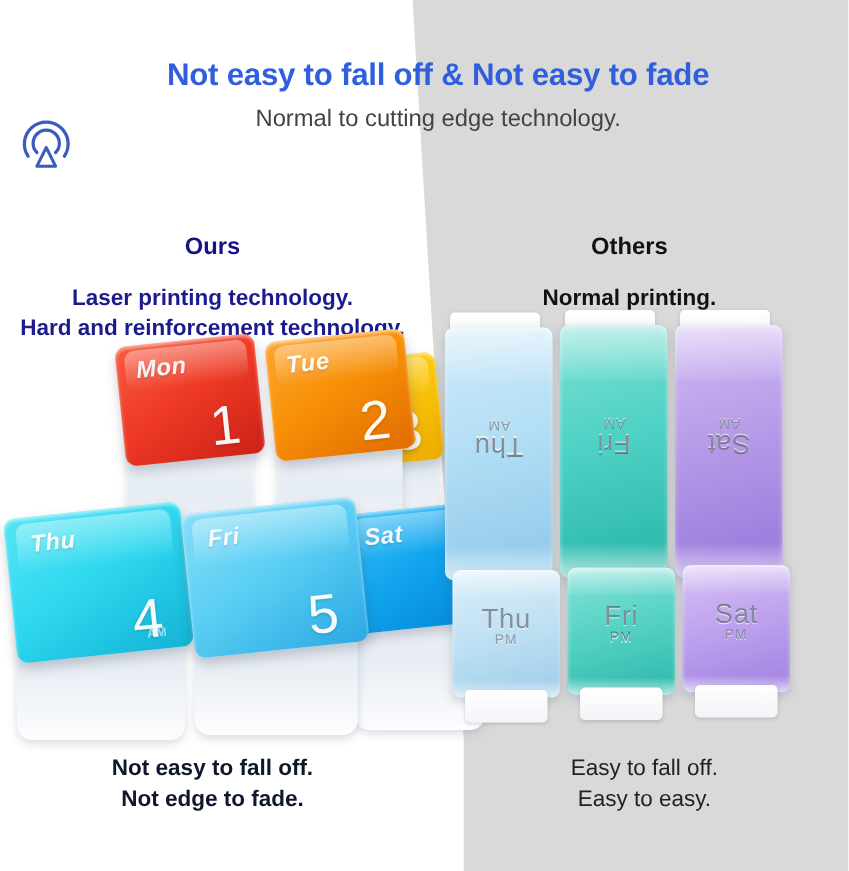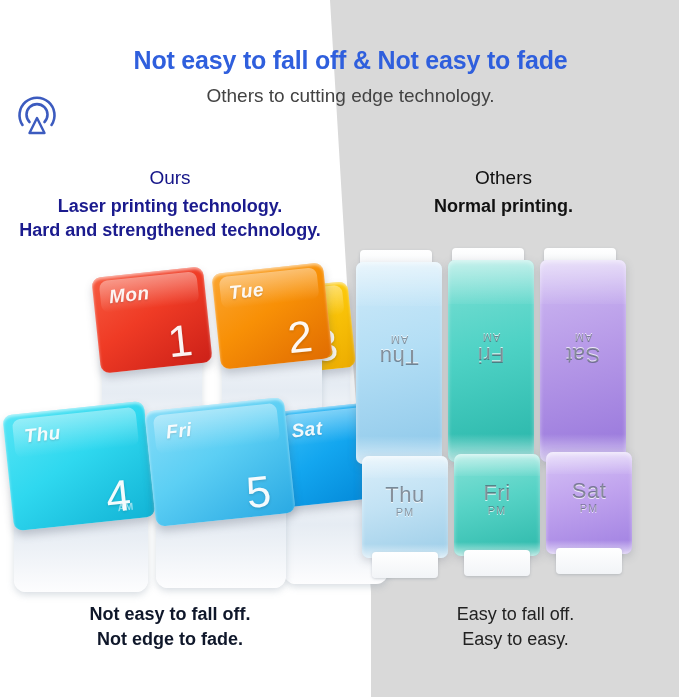--- a/index.html
+++ b/index.html
@@ -51,27 +51,28 @@
     padding-left:22px;
     box-sizing:border-box;
     white-space:nowrap;
   }
 
   
   .col-ours{position:absolute;left:0px;top:165px;width:340px;text-align:center;}
   .col-others{position:absolute;left:340px;top:165px;width:327px;text-align:center;}
 
   .col-title{
-    font-size:19px;font-weight:normal;line-height:25px;
+    font-size:19px;font-weight:bold;line-height:25px;
     white-space:nowrap;
+    margin-top:20px;
   }
   .col-title.ours{color:#141488;}
   .col-title.others{color:#111111;}
 
-  .col-lines{margin-top:4px;}
+  .col-lines{margin-top:16px;}
   .col-line{
     font-size:18px;line-height:24px;font-weight:bold;white-space:nowrap;
   }
   .ours .col-line{color:#1b1b8e;}
   .others .col-line{font-weight:bold;color:#111111;}
 
   
   .cap-left{position:absolute;left:0px;top:602px;width:340px;text-align:center;}
   .cap-right{position:absolute;left:352px;top:602px;width:327px;text-align:center;}
   .cap-line{font-size:18px;line-height:25px;white-space:nowrap;}
@@ -173,28 +174,28 @@
 
   <div class="header">
     <span class="laser-icon">
       <svg width="48" height="50" viewBox="0 0 48 50" fill="none" aria-hidden="true">
         <path d="M38.5 37 A17.5 17.5 0 1 0 9.5 37" stroke="#3c5bbf" stroke-width="2.6" stroke-linecap="round" fill="none"></path>
         <path d="M31.5 34 A10.5 10.5 0 1 0 16.5 34" stroke="#3c5bbf" stroke-width="2.6" stroke-linecap="round" fill="none"></path>
         <path d="M24 30 L31.5 45 L16.5 45 Z" stroke="#3c5bbf" stroke-width="2.4" stroke-linejoin="round" fill="none"></path>
       </svg>
     </span>
     <div class="title">Not easy to fall off &amp; Not easy to fade</div>
-    <div class="subtitle">Others to cutting edge technology.</div>
+    <div class="subtitle">Normal to cutting edge technology.</div>
   </div>
 
   <div class="col-ours ours">
     <div class="col-title ours">Ours</div>
     <div class="col-lines">
       <div class="col-line">Laser printing technology.</div>
-      <div class="col-line">Hard and strengthened technology.</div>
+      <div class="col-line">Hard and reinforcement technology.</div>
     </div>
   </div>
 
   <div class="col-others others">
     <div class="col-title others">Others</div>
     <div class="col-lines">
       <div class="col-line">Normal printing.</div>
     </div>
   </div>
 

